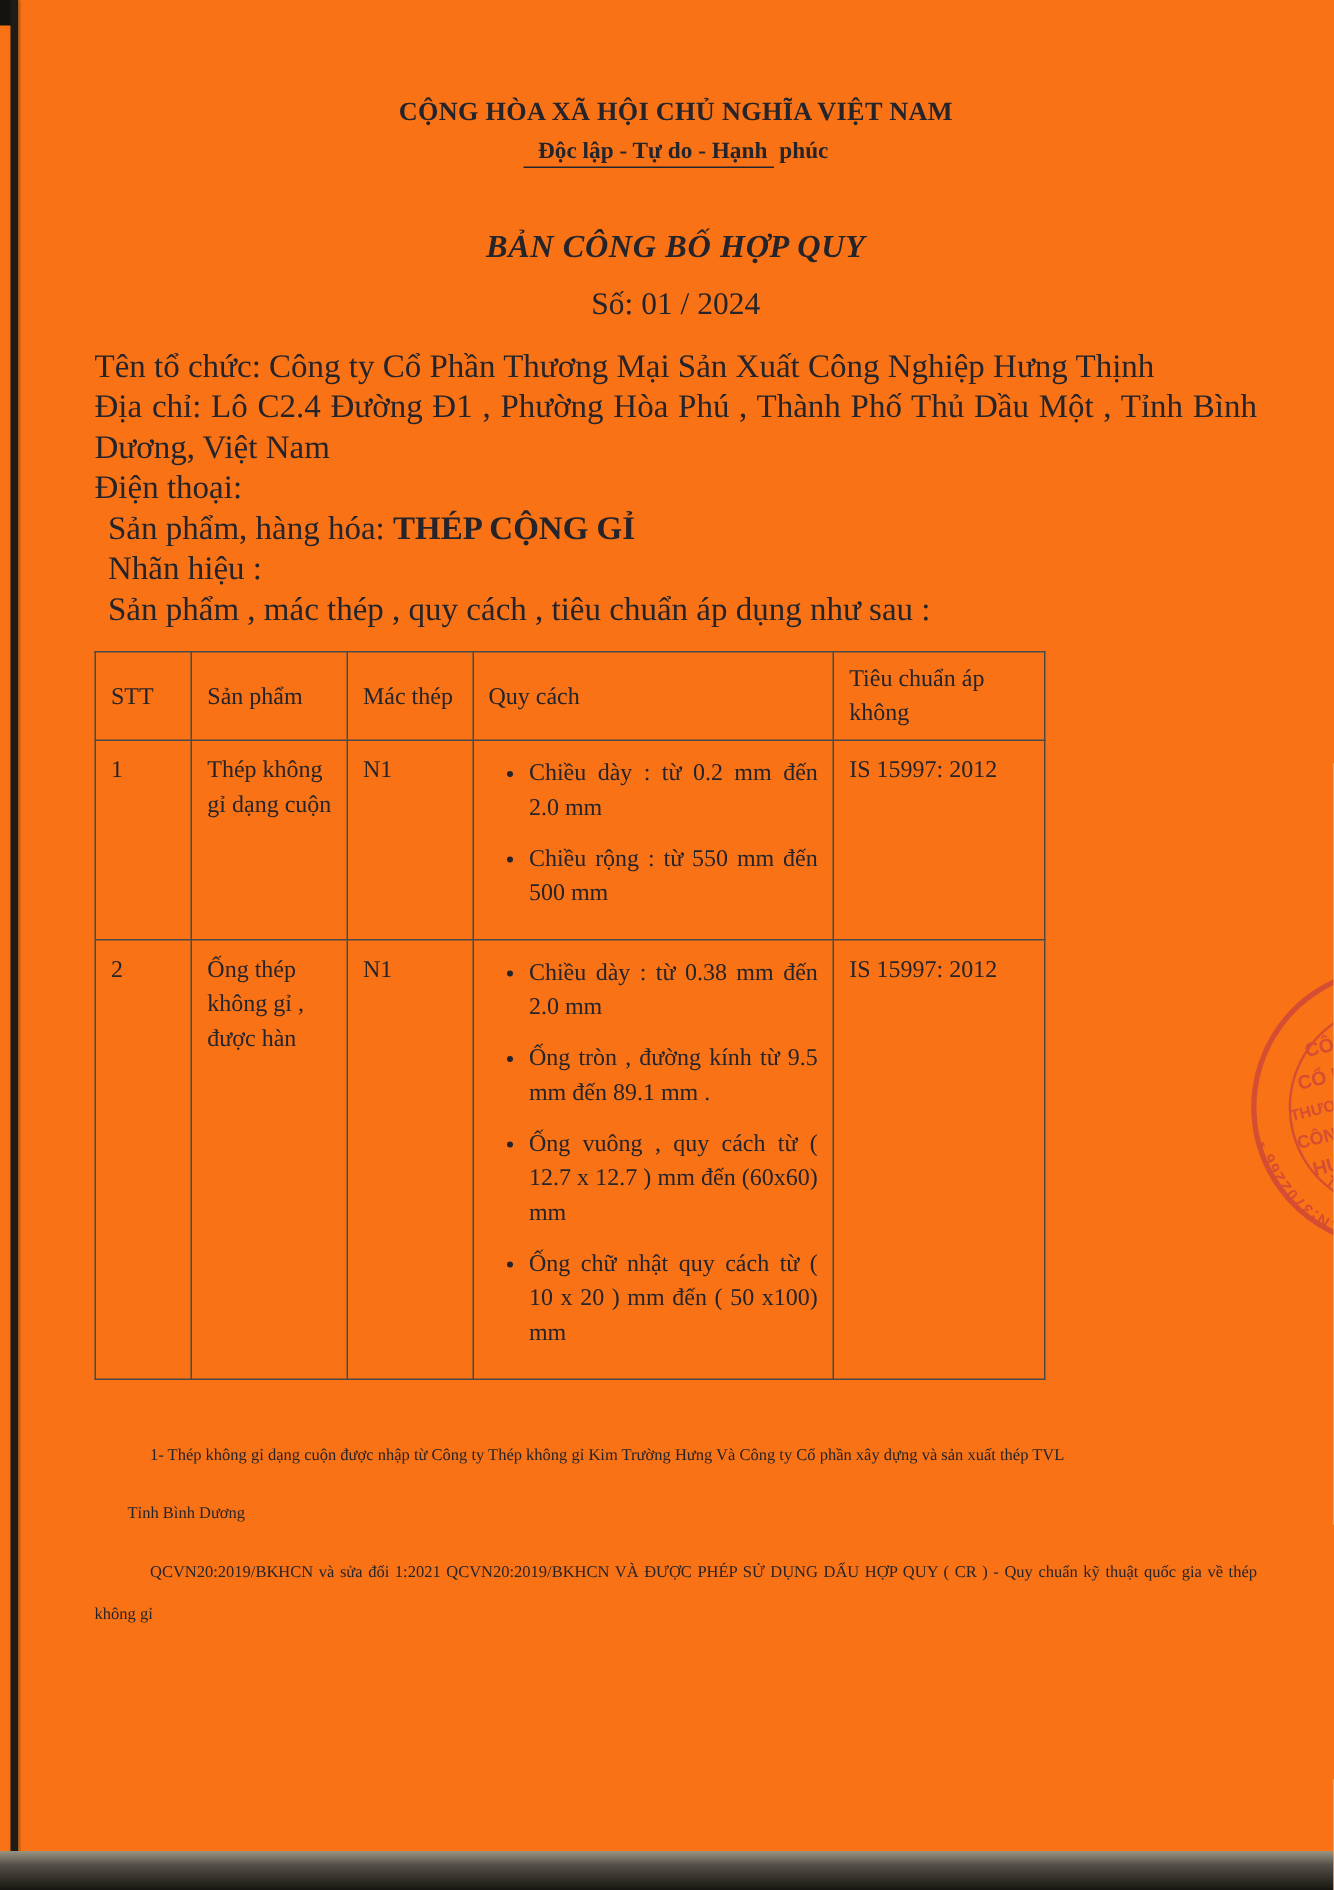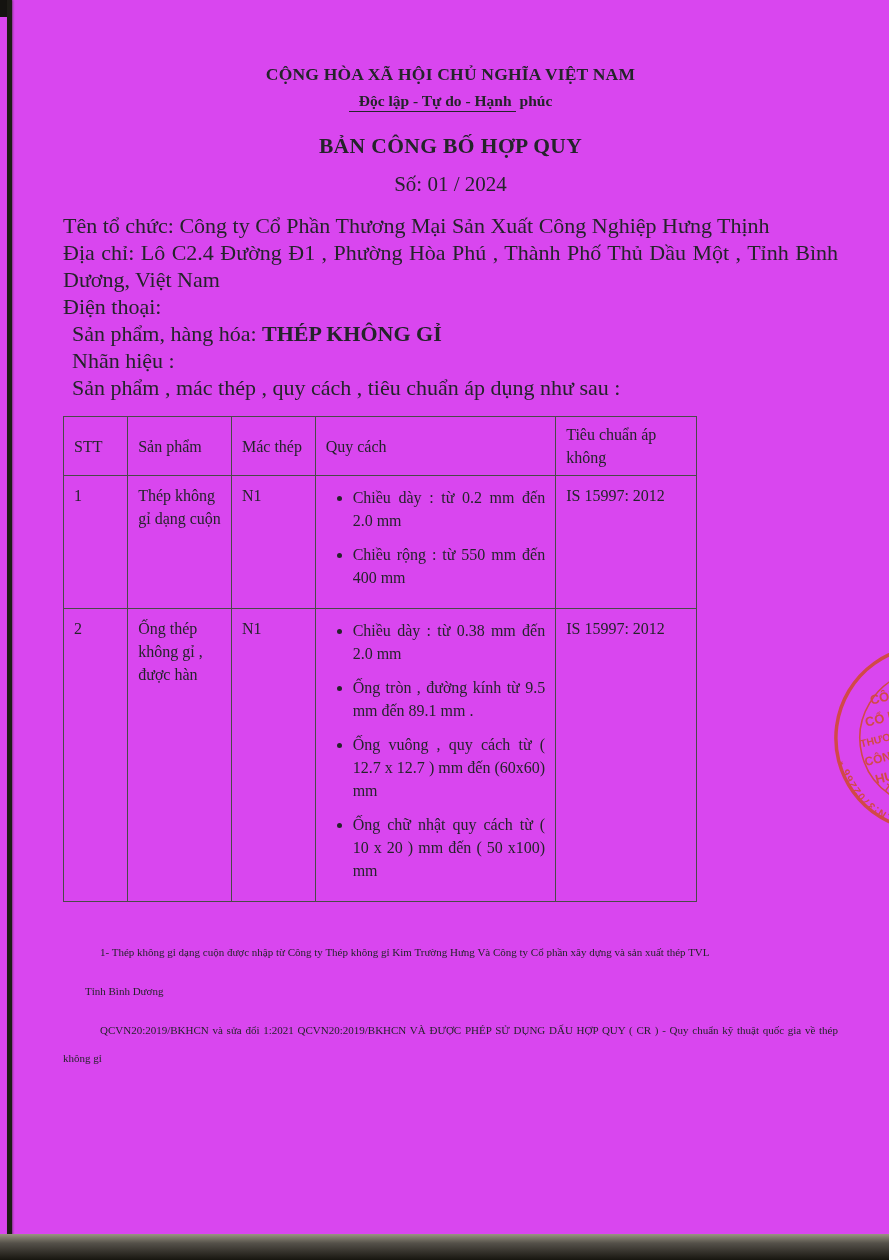--- a/index.html
+++ b/index.html
@@ -1,25 +1,25 @@
 <!DOCTYPE html>
 <html><head>
 <meta charset="utf-8">
 <style>
   html,body{margin:0;padding:0;}
   body{width:889px;height:1260px;background:#e8e6e0;}
-  .page{position:relative;width:889px;height:1260px;background:#d946ef;overflow:hidden;
+  .page{position:relative;width:889px;height:1260px;background:#f97316;overflow:hidden;
         font-family:"Liberation Serif","DejaVu Serif",serif;color:#24242a;}
   .content{position:absolute;left:63px;top:0;width:775px;}
 
   .nat-title{margin-top:64px;text-align:center;font-weight:bold;font-size:17.5px;letter-spacing:.2px;}
   .motto{margin-top:7px;text-align:center;font-weight:bold;font-size:15.5px;}
   .motto-u{border-bottom:1.6px solid #24242a;padding:0 4px 2px 10px;}
   .motto-rest{margin-left:4px;}
-  .doc-title{margin-top:24px;text-align:center;font-weight:bold;font-size:21.5px;letter-spacing:.4px;}
+  .doc-title{margin-top:42px;text-align:center;font-weight:bold;font-size:21.5px;letter-spacing:.4px;font-style:italic;}
   .doc-number{margin-top:13px;text-align:center;font-size:21px;}
 
   .body-block{margin-top:15px;font-size:22px;line-height:27px;}
   .body-block p{margin:0;}
   .p-indent{padding-left:9px;}
   .gap-top{margin-top:3px;}
   .bold{font-weight:bold;}
   .just{text-align:justify;}
 
   table.spec{border-collapse:collapse;width:634px;margin-top:15px;font-size:16px;}
@@ -67,21 +67,21 @@
       <span class="motto-u">Độc lập - Tự do - Hạnh</span><span class="motto-rest">phúc</span>
     </div>
 
     <div class="doc-title">BẢN CÔNG BỐ HỢP QUY</div>
     <div class="doc-number">Số: 01 / 2024</div>
 
     <div class="body-block">
       <p class="just">Tên tổ chức: Công ty Cổ Phần Thương Mại Sản Xuất Công Nghiệp Hưng Thịnh</p>
       <p class="just">Địa chỉ: Lô C2.4 Đường Đ1 , Phường Hòa Phú , Thành Phố Thủ Dầu Một , Tỉnh Bình Dương, Việt Nam</p>
       <p class="gap-top">Điện thoại:</p>
-      <p class="p-indent gap-top"><span>Sản phẩm, hàng hóa: </span><span class="bold">THÉP KHÔNG GỈ</span></p>
+      <p class="p-indent gap-top"><span>Sản phẩm, hàng hóa: </span><span class="bold">THÉP CỘNG GỈ</span></p>
       <p class="p-indent gap-top">Nhãn hiệu :</p>
       <p class="p-indent gap-top">Sản phẩm , mác thép , quy cách , tiêu chuẩn áp dụng như sau :</p>
     </div>
 
     <table class="spec">
       <thead>
         <tr>
           <th class="col-stt">STT</th>
           <th class="col-sp">Sản phẩm</th>
           <th class="col-mt">Mác thép</th>
@@ -90,21 +90,21 @@
         </tr>
       </thead>
       <tbody>
         <tr class="row-1">
           <td class="center">1</td>
           <td class="cjust">Thép không gỉ dạng cuộn</td>
           <td>N1</td>
           <td>
             <ul class="specs">
               <li>Chiều dày : từ 0.2 mm đến 2.0 mm</li>
-              <li>Chiều rộng : từ 550 mm đến 400 mm</li>
+              <li>Chiều rộng : từ 550 mm đến 500 mm</li>
             </ul>
           </td>
           <td>IS 15997: 2012</td>
         </tr>
         <tr class="row-2">
           <td class="center">2</td>
           <td class="cjust">Ống thép không gỉ , được hàn</td>
           <td>N1</td>
           <td>
             <ul class="specs">

